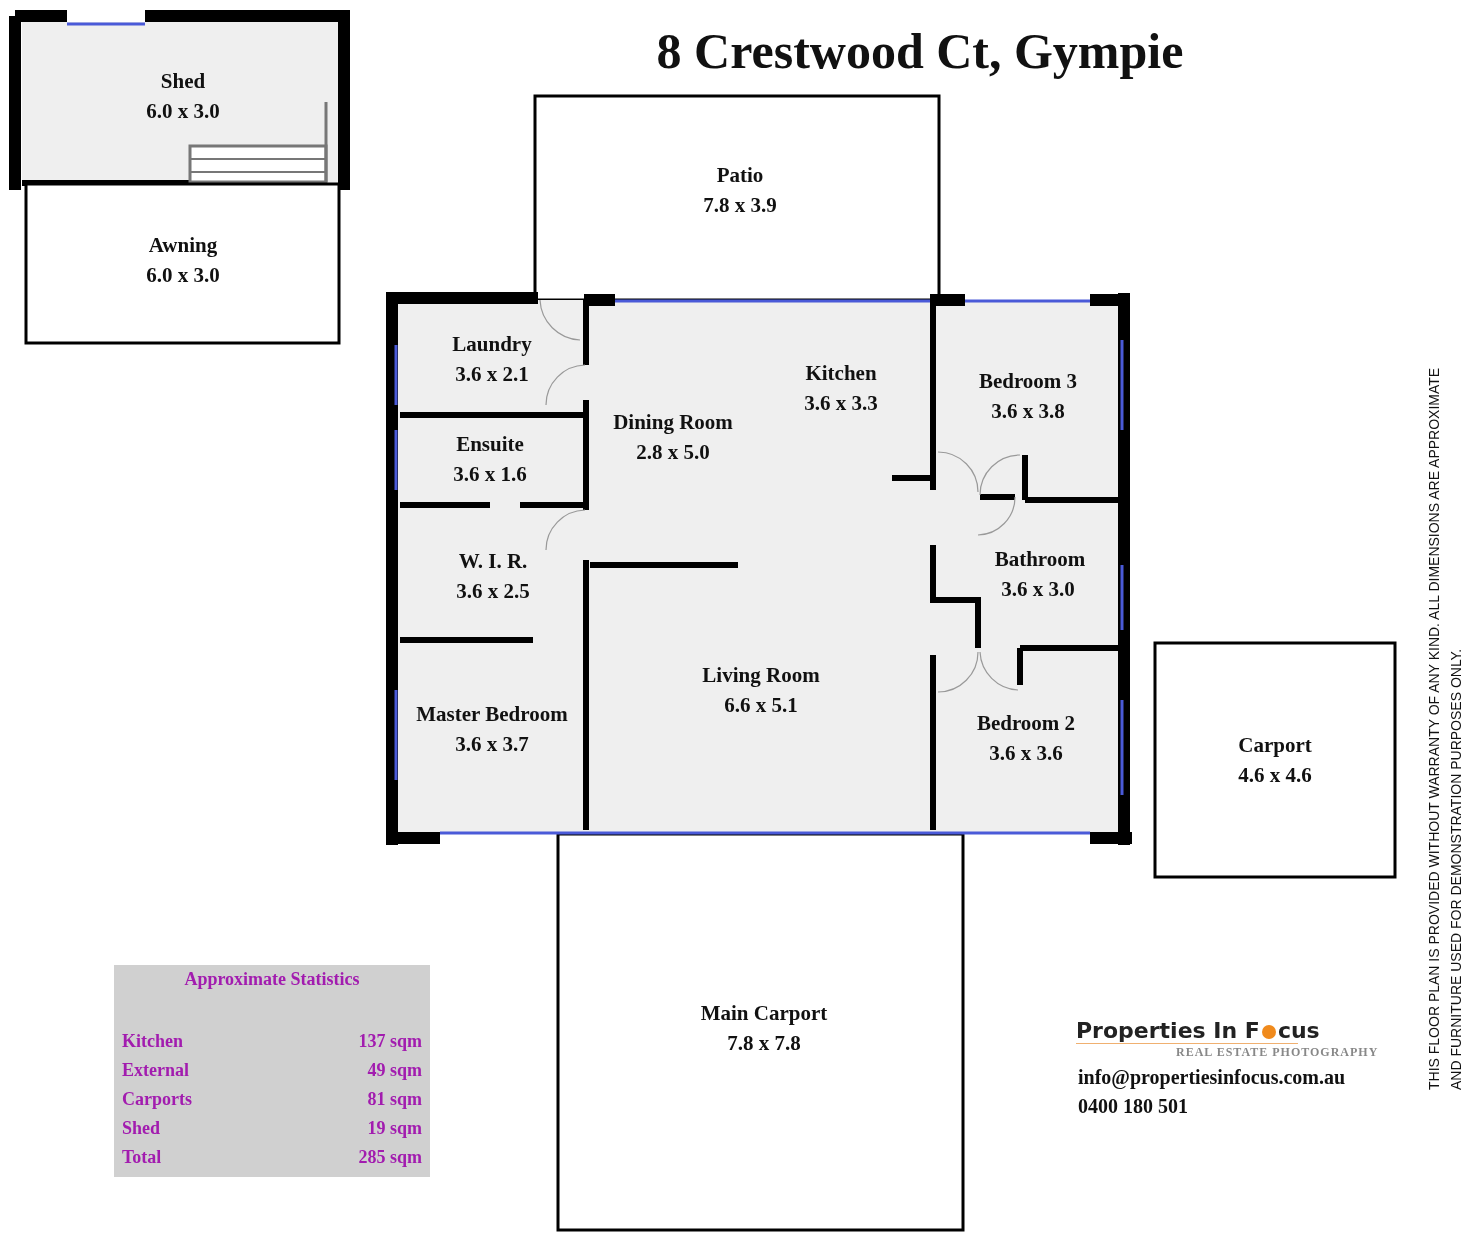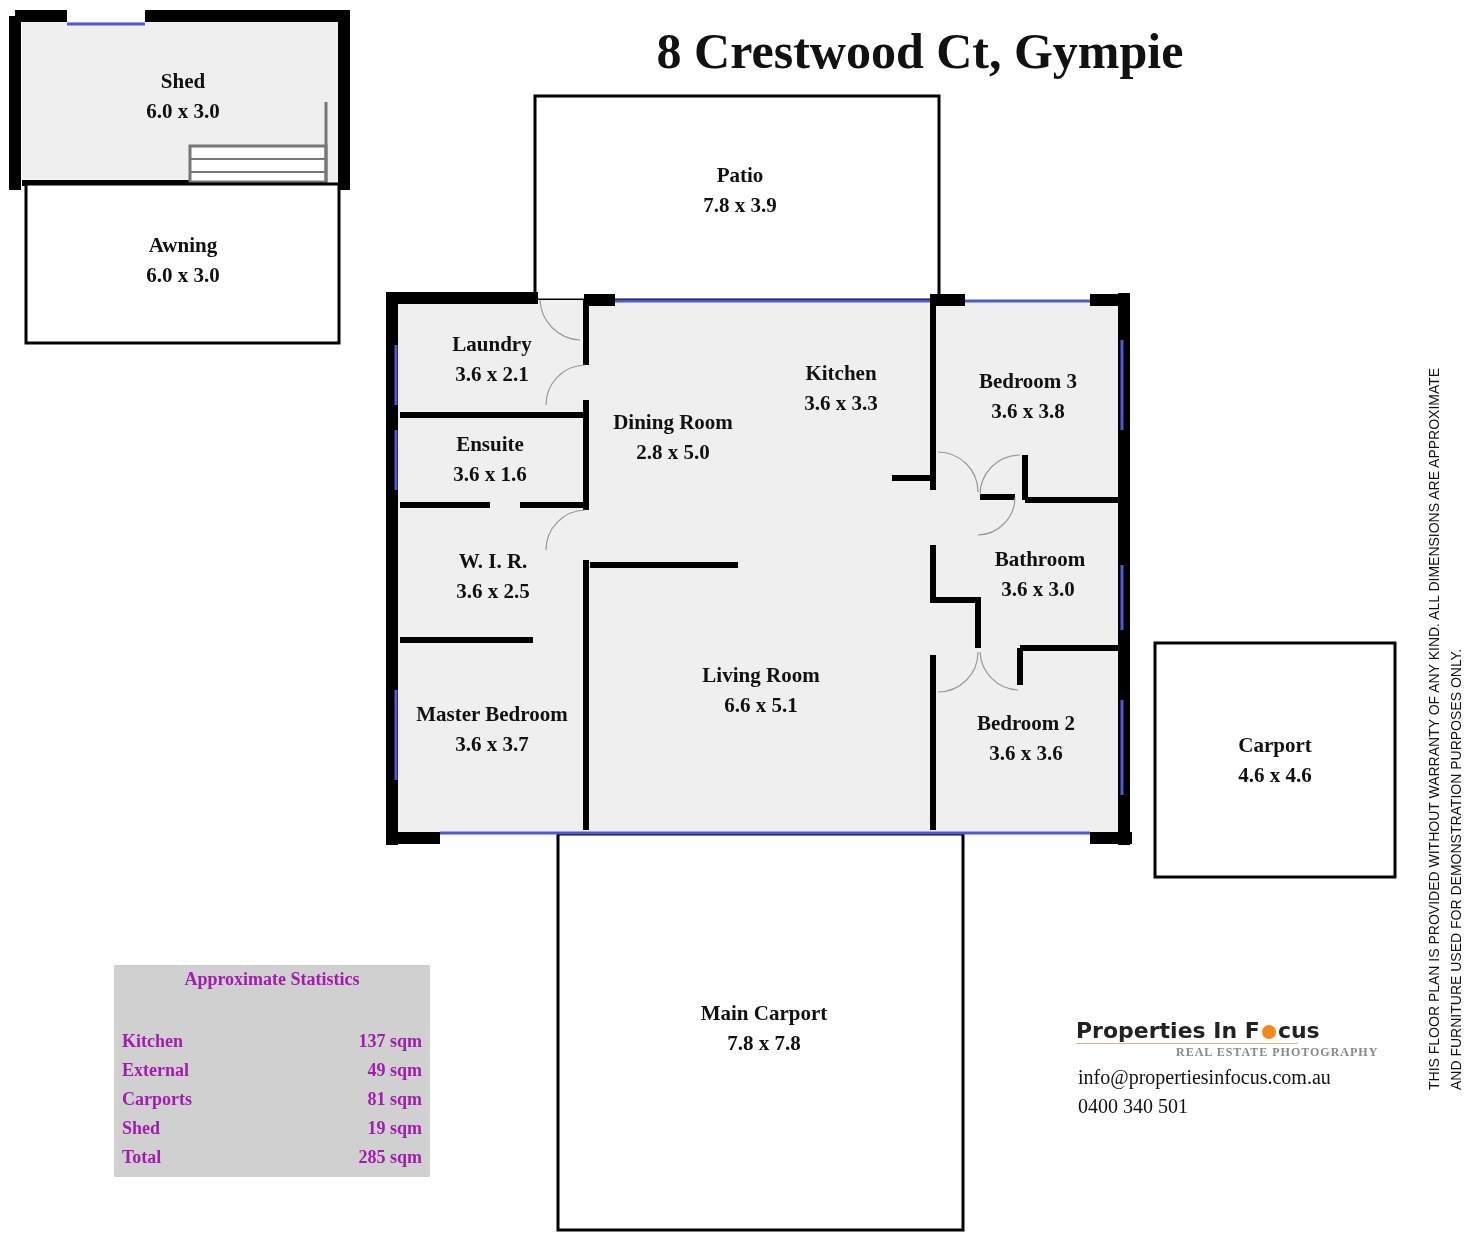--- a/index.html
+++ b/index.html
@@ -7,21 +7,21 @@
   #plan{position:absolute;left:0;top:0;}
   .room-label{font-family:"Liberation Serif","DejaVu Serif",serif;font-weight:bold;font-size:21px;fill:#111;text-anchor:middle;}
   .title{position:absolute;left:560px;top:22px;width:720px;text-align:center;font-family:"Liberation Serif",serif;font-weight:bold;font-size:50px;color:#111;}
   .stats{position:absolute;left:114px;top:936px;width:316px;height:212px;background:#d0d0d0;font-family:"Liberation Serif",serif;font-weight:bold;font-size:18px;color:#a21caf;margin-top:29px;}
   .stats .hd{text-align:center;margin-top:4px;height:58px;}
   .stats .row{display:flex;justify-content:space-between;padding:0 8px;height:29px;line-height:29px;}
   .logo{position:absolute;left:1076px;top:1018px;font-family:"DejaVu Sans",sans-serif;font-size:22px;color:#222;font-weight:bold;}
   .logo .dot{display:inline-block;width:14px;height:14px;border-radius:50%;background:#f08a1c;margin:0 2px;vertical-align:middle;}
   .logo .sub{font-family:"Liberation Serif",serif;font-size:12px;letter-spacing:1px;color:#888;position:absolute;left:100px;top:27px;white-space:nowrap;}
   .logo .line{position:absolute;left:0;top:25px;width:222px;height:1px;background:#f0b070;}
-  .contact{position:absolute;left:1078px;top:1063px;font-family:"Liberation Serif",serif;font-weight:normal;font-size:20px;line-height:29px;color:#111;}
+  .contact{position:absolute;left:1078px;top:1063px;font-family:"Liberation Serif",serif;font-weight:bold;font-size:20px;line-height:29px;color:#111;}
   .disclaimer{position:absolute;left:1445px;top:660px;transform:translate(-50%,-50%) rotate(-90deg);width:860px;font-family:"Liberation Sans",sans-serif;font-size:14px;line-height:22px;color:#111;white-space:nowrap;}
 </style>
 </head>
 <body>
 
 <svg id="plan" width="1472" height="1249" viewBox="0 0 1472 1249">
 
   <rect x="22" y="22" width="324" height="162" fill="#efefef"></rect>
   <path d="M15 16 H67 M145 16 H350 M15 16 V190 M344 16 V190" stroke="#000" stroke-width="12" fill="none"></path>
   <line x1="67" y1="24" x2="145" y2="24" stroke="#4a5ad8" stroke-width="3"></line>
@@ -124,19 +124,19 @@
     </div>
 </div>
 
 <div class="logo">
   <span>Properties In F</span><span class="dot"></span><span>cus</span>
   <div class="line"></div>
   <div class="sub">REAL ESTATE PHOTOGRAPHY</div>
 </div>
 <div class="contact">
   <div>info@propertiesinfocus.com.au</div>
-  <div>0400 340 501</div>
+  <div>0400 180 501</div>
 </div>
 
 <div class="disclaimer">
   <div>THIS FLOOR PLAN IS PROVIDED WITHOUT WARRANTY OF ANY KIND. ALL DIMENSIONS ARE APPROXIMATE</div>
   <div>AND FURNITURE USED FOR DEMONSTRATION PURPOSES ONLY.</div>
 </div>
 
 </body></html>

